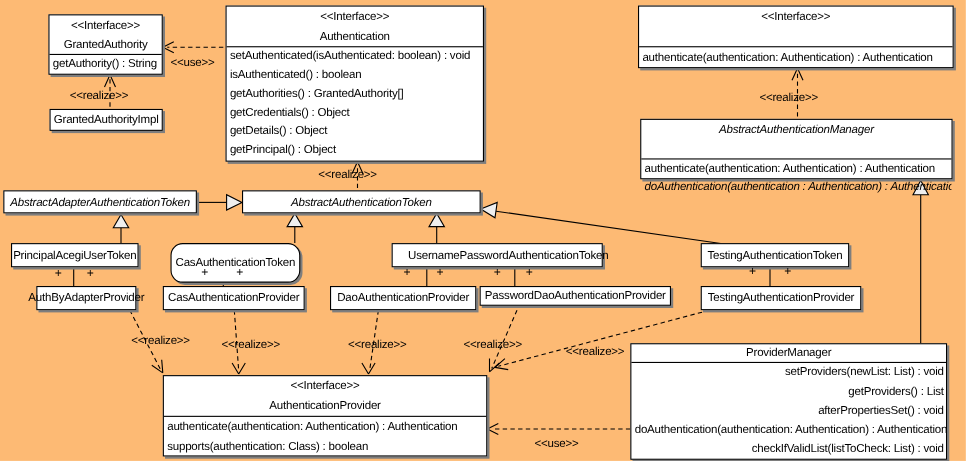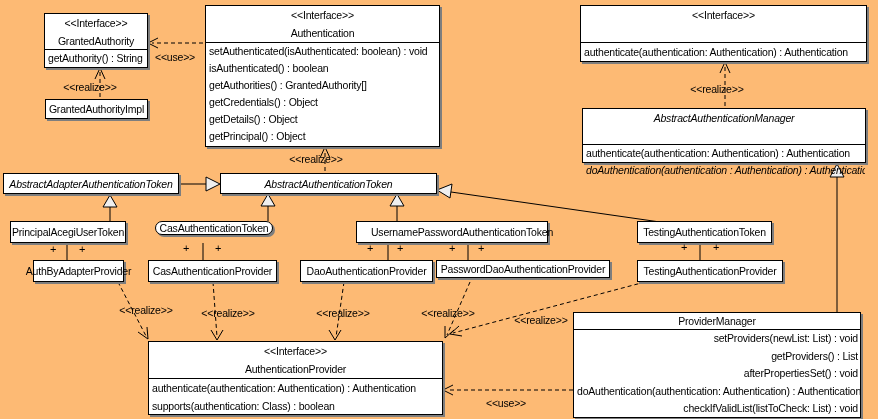--- a/index.html
+++ b/index.html
@@ -171,21 +171,21 @@
     <div class="it">AbstractAdapterAuthenticationToken</div>
   </div>
 
   <div class="box one" style="left:220px;top:173px;width:217px;height:21px;">
     <div class="it">AbstractAuthenticationToken</div>
   </div>
 
   <div class="box one" style="left:10px;top:221px;width:116px;height:22px;">
     <div>PrincipalAcegiUserToken</div>
   </div>
-  <div class="box one" style="left:155px;top:221px;width:118px;height:14px;border-radius:11px;">
+  <div class="box one" style="left:155px;top:221px;width:118px;height:36px;border-radius:11px;">
     <div>CasAuthenticationToken</div>
   </div>
   <div class="box one" style="left:356px;top:221px;width:192px;height:22px;padding-left:20px;">
     <div>UsernamePasswordAuthenticationToken</div>
   </div>
   <div class="box one" style="left:637px;top:221px;width:135px;height:22px;">
     <div>TestingAuthenticationToken</div>
   </div>
 
   <div class="box one" style="left:33px;top:260px;width:91px;height:22px;">

